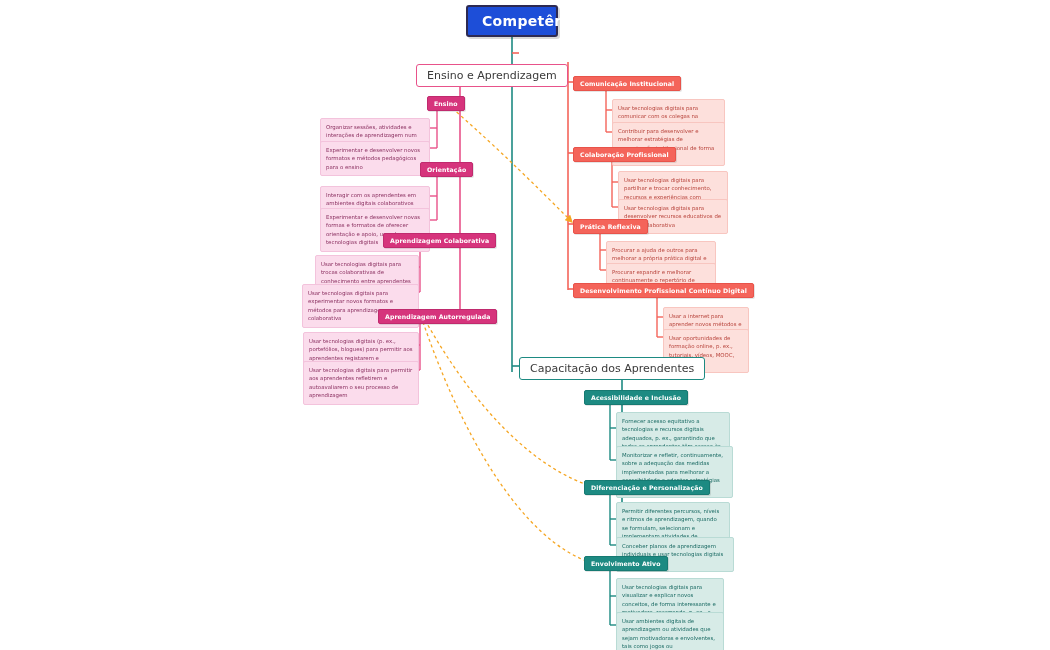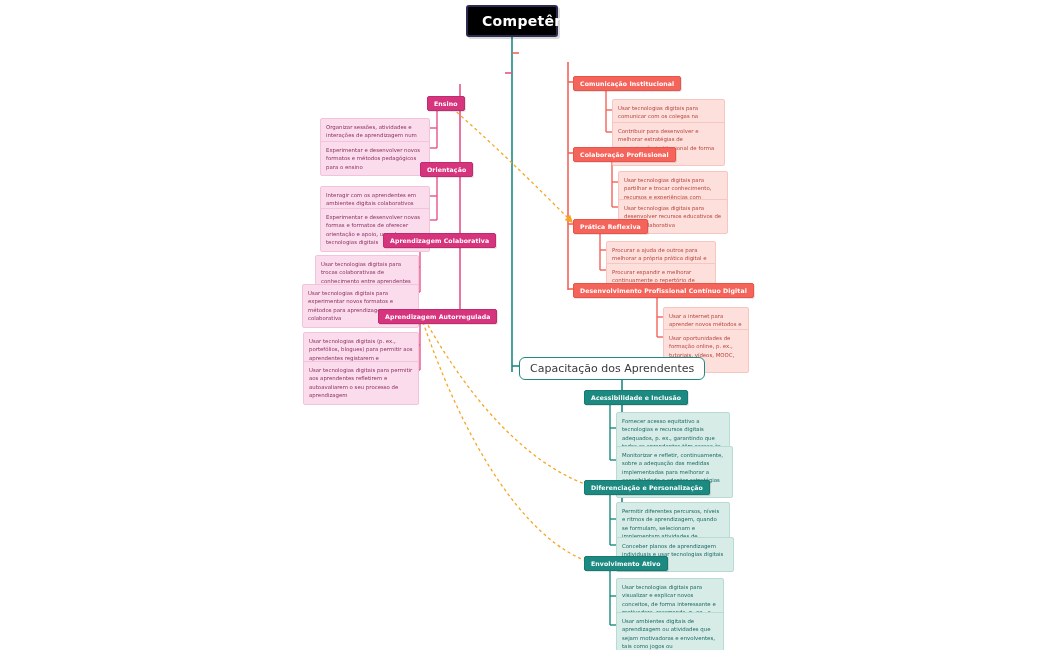--- a/index.html
+++ b/index.html
@@ -4,30 +4,30 @@
 <style>
   html,body{margin:0;padding:0;background:#ffffff;}
   body{width:1050px;height:650px;position:relative;overflow:hidden;
        font-family:"DejaVu Sans","Liberation Sans",sans-serif;}
   #canvas{position:absolute;left:0;top:0;width:1050px;height:650px;}
   svg.links{position:absolute;left:0;top:0;width:1050px;height:650px;pointer-events:none;}
 
   .node{position:absolute;box-sizing:border-box;}
 
   
-  .root{background:#000000;border:2px solid #2d2a52;color:#ffffff;
+  .root{background:#1d4ed8;border:2px solid #2d2a52;color:#ffffff;
         font-weight:bold;font-size:14px;letter-spacing:.3px;
         padding:6px 14px;border-radius:3px;text-align:center;
         box-shadow:2px 2px 0 rgba(0,0,0,.15);}
 
   
   .l1{background:#ffffff;border:1.6px solid #e8528a;color:#3a3a3a;
       font-size:11px;padding:4px 10px;border-radius:3px;white-space:nowrap;}
   .l1.red{border-color:#f4645a;}
-  .l1.teal{border-color:#1d8a82;border-radius:6px;}
+  .l1.teal{border-color:#1d8a82;}
 
   
   .l2{color:#ffffff;font-size:6.2px;font-weight:bold;padding:3px 6px;
       border-radius:2px;white-space:nowrap;letter-spacing:.1px;
       box-shadow:1px 1px 0 rgba(0,0,0,.10);}
   .l2.pink{background:#d6347c;border:1px solid #c02a6e;}
   .l2.red{background:#f4645a;border:1px solid #e8534a;}
   .l2.teal{background:#1d8a82;border:1px solid #167a72;}
 
   
@@ -119,20 +119,21 @@
     </g>
     <defs>
       <marker id="ar" markerWidth="6" markerHeight="6" refX="5" refY="3" orient="auto">
         <path d="M0,0 L6,3 L0,6 Z" fill="#f5a623"></path>
       </marker>
     </defs>
   </svg>
 
   <div class="node root" style="left:466px;top:5px;width:92px;">Competências</div>
 
+  <div class="node l1" style="left:416px;top:64px;">Ensino e Aprendizagem</div>
 
   <div class="node l2 pink" style="left:427px;top:96px;">Ensino</div>
   <div class="node l3 pink" style="left:320px;top:118px;width:110px;">Organizar sessões, atividades e interações de aprendizagem num ambiente digital</div>
   <div class="node l3 pink" style="left:320px;top:141px;width:110px;">Experimentar e desenvolver novos formatos e métodos pedagógicos para o ensino</div>
 
   <div class="node l2 pink" style="left:420px;top:162px;">Orientação</div>
   <div class="node l3 pink" style="left:320px;top:186px;width:110px;">Interagir com os aprendentes em ambientes digitais colaborativos</div>
   <div class="node l3 pink" style="left:320px;top:208px;width:110px;">Experimentar e desenvolver novas formas e formatos de oferecer orientação e apoio, usando tecnologias digitais</div>
 
   <div class="node l2 pink" style="left:383px;top:233px;">Aprendizagem Colaborativa</div>

